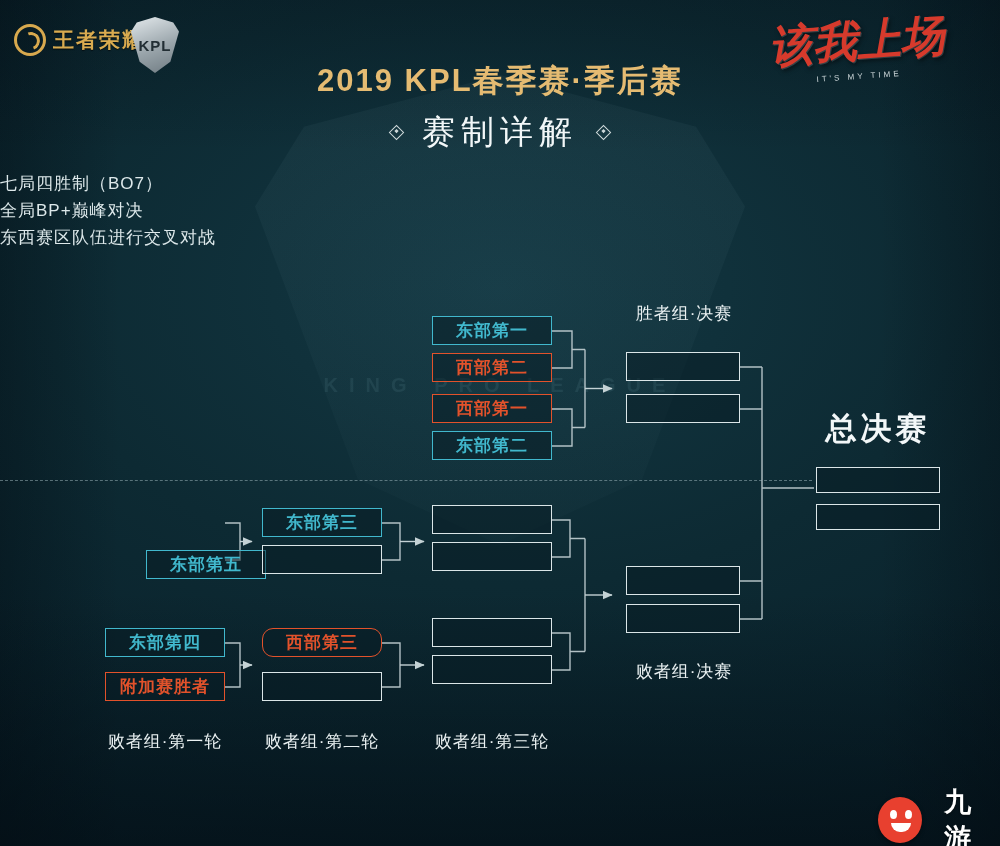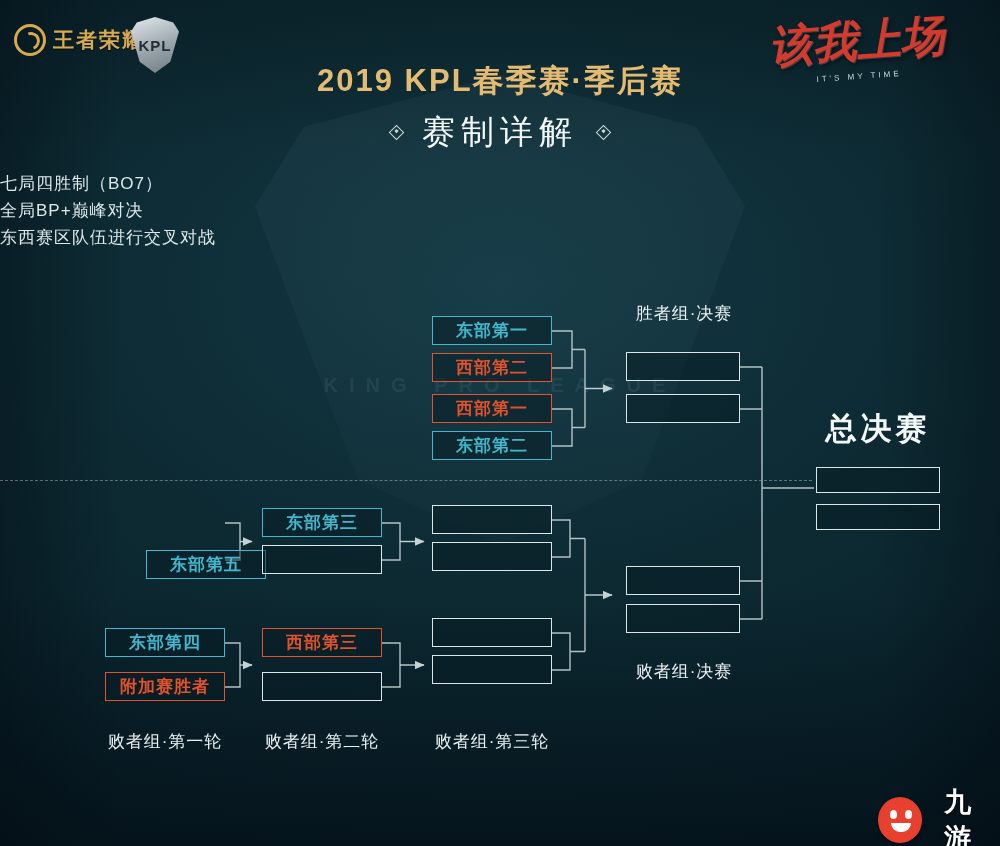--- a/index.html
+++ b/index.html
@@ -148,21 +148,21 @@
   <div class="gf-title" style="top:408px;">总决赛</div>
   <div class="gf-box" style="left:816px;top:467px;"></div>
   <div class="gf-box" style="left:816px;top:504px;"></div>
 
   <div class="box east" style="left:105px;top:550px;margin-left:41px;">东部第五</div>
   <div class="box east" style="left:105px;top:628px;">东部第四</div>
   <div class="box west" style="left:105px;top:672px;">附加赛胜者</div>
 
   <div class="box east" style="left:262px;top:508px;">东部第三</div>
   <div class="box" style="left:262px;top:545px;"></div>
-  <div class="box west" style="left:262px;top:628px;">西部第三</div>
+  <div class="box west" style="left:262px;top:628px;border-radius:11px;">西部第三</div>
   <div class="box" style="left:262px;top:672px;"></div>
 
   <div class="box" style="left:432px;top:505px;"></div>
   <div class="box" style="left:432px;top:542px;"></div>
   <div class="box" style="left:432px;top:618px;"></div>
   <div class="box" style="left:432px;top:655px;"></div>
 
   <div class="box final" style="left:626px;top:566px;"></div>
   <div class="box final" style="left:626px;top:604px;"></div>
   <div class="blabel" style="left:589px;top:660px;">败者组·决赛</div>

